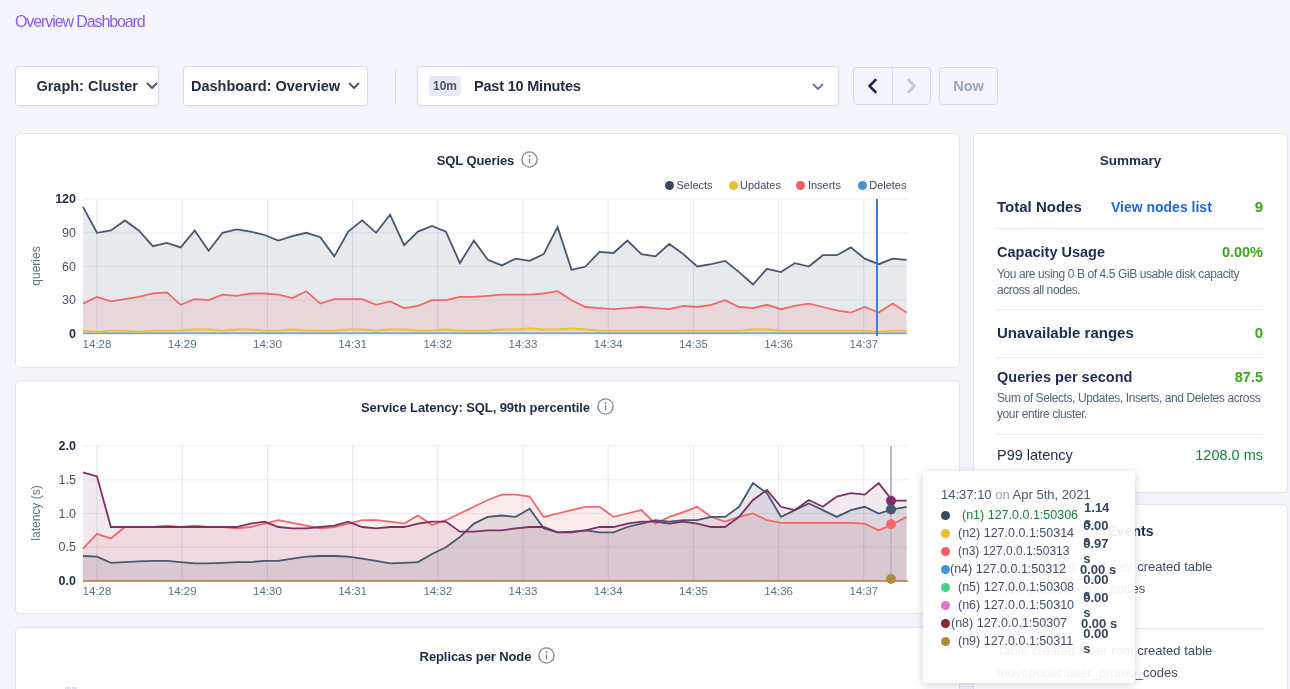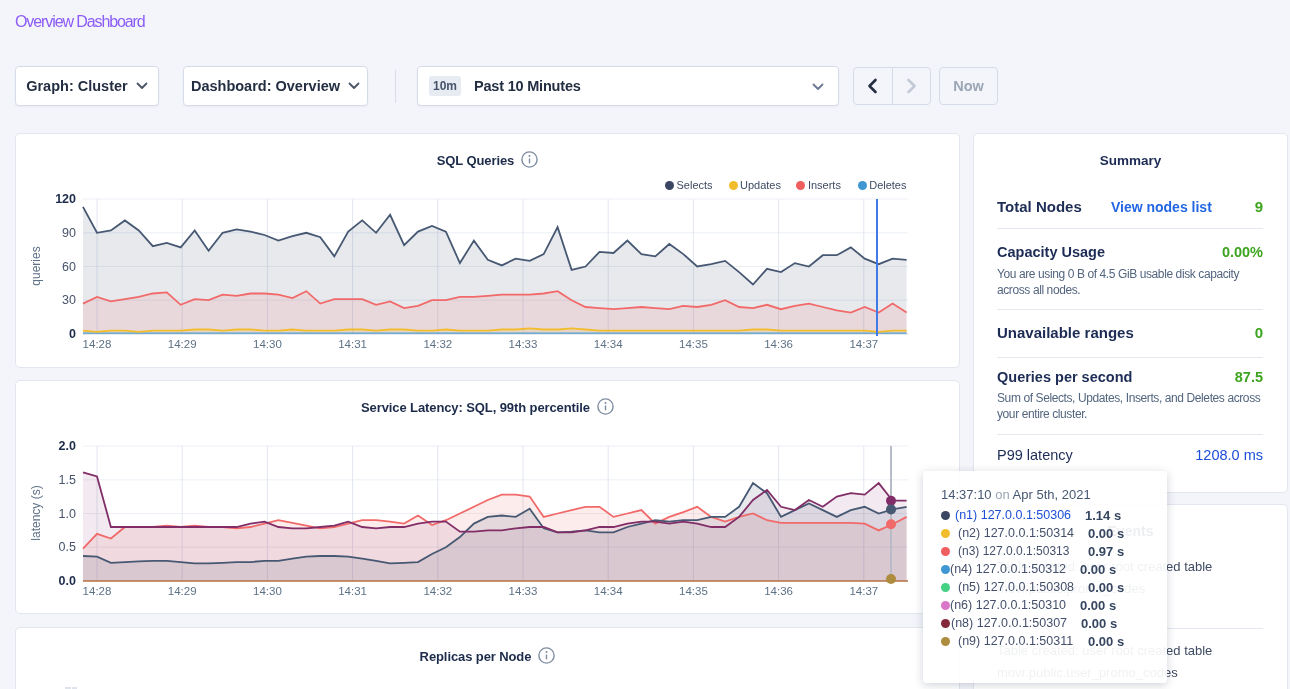--- a/index.html
+++ b/index.html
@@ -7,21 +7,21 @@
 .panel { position:absolute; background:#fff; border:1px solid #e2e6ee; border-radius:5px; }
 .ctl { position:absolute; background:#fff; border:1px solid #d6dce7; border-radius:4px; box-shadow:0 1px 2px rgba(50,60,90,0.05);
        display:flex; align-items:center; color:#242e42; font-weight:700; font-size:14.5px; }
 .divider-h { position:absolute; height:1px; background:#e4e8ef; }
 .chart-title { position:absolute; width:945px; text-align:center; font-size:13px; font-weight:700; color:#1c2b4a; letter-spacing:-0.1px; }
 </style></head>
 <body>
 
 <div style="position:absolute;left:15px;top:13px;font-size:16px;font-weight:400;color:#8b5cf6;letter-spacing:-1.1px">Overview Dashboard</div>
 
-<div class="ctl" style="left:15px;top:66px;width:144px;height:40px;justify-content:center">Graph: Cluster&nbsp;&nbsp;<svg width="12" height="8" viewBox="0 0 12 8">
+<div class="ctl" style="left:15px;top:66px;width:144px;height:40px;justify-content:flex-end">Graph: Cluster&nbsp;&nbsp;<svg width="12" height="8" viewBox="0 0 12 8">
       <path d="M1.5 1.5 L6 6 L10.5 1.5" fill="none" stroke="#4a5568" stroke-width="1.8" stroke-linecap="round" stroke-linejoin="round"></path>
     </svg></div>
 <div class="ctl" style="left:183px;top:66px;width:185px;height:40px;justify-content:center">Dashboard: Overview&nbsp;&nbsp;<svg width="12" height="8" viewBox="0 0 12 8">
       <path d="M1.5 1.5 L6 6 L10.5 1.5" fill="none" stroke="#4a5568" stroke-width="1.8" stroke-linecap="round" stroke-linejoin="round"></path>
     </svg></div>
 <div style="position:absolute;left:395px;top:70px;width:1px;height:33px;background:#d9dde6"></div>
 <div class="ctl" style="left:417px;top:66px;width:422px;height:40px;padding:0 14px 0 11px">
   <span style="background:#e7ebf2;border-radius:3px;font-size:12px;font-weight:700;color:#47536b;padding:3px 4px">10m</span>
   <span style="margin-left:13px;font-size:14.5px;letter-spacing:-0.2px">Past 10 Minutes</span>
   <span style="margin-left:auto"><svg width="12" height="8" viewBox="0 0 12 8">
@@ -169,34 +169,34 @@
 <div style="position:absolute;left:997px;top:198px;width:266px;font-size:15px;font-weight:700;color:#1d2c55">Total Nodes <a style="color:#2266e3;margin-left:25px;text-decoration:none;font-size:14px">View nodes list</a><span style="float:right;color:#3ca41e">9</span></div>
 <div class="divider-h" style="left:997px;top:228px;width:266px"></div>
 <div style="position:absolute;left:997px;top:244px;width:266px;font-size:14.5px;font-weight:700;color:#1d2c55">Capacity Usage<span style="float:right;color:#3ca41e">0.00%</span></div>
 <div style="position:absolute;left:997px;top:266px;width:252px;font-size:12px;letter-spacing:-0.4px;color:#53657f;line-height:16px">You are using 0 B of 4.5 GiB usable disk capacity across all nodes.</div>
 <div class="divider-h" style="left:997px;top:309px;width:266px"></div>
 <div style="position:absolute;left:997px;top:324px;width:266px;font-size:15px;font-weight:700;color:#1d2c55">Unavailable ranges<span style="float:right;color:#3ca41e">0</span></div>
 <div class="divider-h" style="left:997px;top:357px;width:266px"></div>
 <div style="position:absolute;left:997px;top:369px;width:266px;font-size:14.5px;font-weight:700;color:#1d2c55">Queries per second<span style="float:right;color:#3ca41e">87.5</span></div>
 <div style="position:absolute;left:997px;top:390px;width:272px;font-size:12px;letter-spacing:-0.4px;color:#53657f;line-height:16px">Sum of Selects, Updates, Inserts, and Deletes across your entire cluster.</div>
 <div class="divider-h" style="left:997px;top:434px;width:266px"></div>
-<div style="position:absolute;left:997px;top:447px;width:266px;font-size:14.5px;font-weight:400;color:#1d2c55">P99 latency<span style="float:right;color:#1d4ed8">1208.0 ms</span></div>
+<div style="position:absolute;left:997px;top:447px;width:266px;font-size:14.5px;font-weight:400;color:#1d2c55">P99 latency<span style="float:right;color:#15803d">1208.0 ms</span></div>
 
 <div class="panel" style="left:973px;top:504px;width:315px;height:220px"></div>
 <div style="position:absolute;left:973px;top:523px;width:315px;text-align:center;font-size:14px;font-weight:700;color:#1d2c55">Events</div>
 <div style="position:absolute;left:997px;top:556px;width:268px;font-size:13px;color:#3e4b63;line-height:22px">Table created: user root created table movr.public.promo_codes</div>
 <div class="divider-h" style="left:997px;top:628px;width:266px"></div>
 <div style="position:absolute;left:997px;top:640px;width:268px;font-size:13px;color:#3e4b63;line-height:22px">Table created: user root created table movr.public.user_promo_codes</div>
 
-<div style="position:absolute;left:923px;top:471px;width:244px;height:212px;background:rgba(255,255,255,0.92);border-radius:4px;box-shadow:0 2px 10px rgba(40,50,80,0.22);padding:16px 17px 0 18px">
+<div style="position:absolute;left:923px;top:471px;width:212px;height:212px;background:rgba(255,255,255,0.92);border-radius:4px;box-shadow:0 2px 10px rgba(40,50,80,0.22);padding:16px 17px 0 18px">
   <div style="font-size:13px;color:#475872">14:37:10 <span style="color:#9aa5b5">on</span> Apr 5th, 2021</div>
   <div style="margin-top:4px">
       <div style="display:flex;align-items:center;height:18px">
         <span style="width:9px;height:9px;border-radius:50%;background:#3b4662;flex:0 0 9px"></span>
-        <span style="margin-left:5px;color:#1d4ed8;font-size:12.5px;width:130px">(n1) 127.0.0.1:50306</span>
+        <span style="margin-left:12px;color:#15803d;font-size:12.5px;width:130px">(n1) 127.0.0.1:50306</span>
         <span style="color:#364660;font-size:13px;font-weight:700">1.14 s</span>
       </div>
       <div style="display:flex;align-items:center;height:18px">
         <span style="width:9px;height:9px;border-radius:50%;background:#f2bd2d;flex:0 0 9px"></span>
         <span style="margin-left:8px;color:#44506b;font-size:12.5px;width:130px">(n2) 127.0.0.1:50314</span>
         <span style="color:#364660;font-size:13px;font-weight:700">0.00 s</span>
       </div>
       <div style="display:flex;align-items:center;height:18px">
         <span style="width:9px;height:9px;border-radius:50%;background:#ef5f5f;flex:0 0 9px"></span>
         <span style="margin-left:8px;color:#44506b;font-size:12px;width:130px">(n3) 127.0.0.1:50313</span>
@@ -207,21 +207,21 @@
         <span style="color:#44506b;font-size:12.5px;width:130px">(n4) 127.0.0.1:50312</span>
         <span style="color:#364660;font-size:13px;font-weight:700">0.00 s</span>
       </div>
       <div style="display:flex;align-items:center;height:18px">
         <span style="width:9px;height:9px;border-radius:50%;background:#45d183;flex:0 0 9px"></span>
         <span style="margin-left:8px;color:#44506b;font-size:12.5px;width:130px">(n5) 127.0.0.1:50308</span>
         <span style="color:#364660;font-size:13px;font-weight:700">0.00 s</span>
       </div>
       <div style="display:flex;align-items:center;height:18px">
         <span style="width:9px;height:9px;border-radius:50%;background:#d976c9;flex:0 0 9px"></span>
-        <span style="color:#44506b;font-size:12.5px;width:130px">(n6) 127.0.0.1:50310</span>
+        <span style="margin-left:8px;color:#44506b;font-size:12.5px;width:130px">(n6) 127.0.0.1:50310</span>
         <span style="color:#364660;font-size:13px;font-weight:700">0.00 s</span>
       </div>
       <div style="display:flex;align-items:center;height:18px">
         <span style="width:9px;height:9px;border-radius:50%;background:#84293c;flex:0 0 9px"></span>
         <span style="margin-left:1px;color:#44506b;font-size:12.5px;width:130px">(n8) 127.0.0.1:50307</span>
         <span style="color:#364660;font-size:13px;font-weight:700">0.00 s</span>
       </div>
       <div style="display:flex;align-items:center;height:18px">
         <span style="width:9px;height:9px;border-radius:50%;background:#ad8c3e;flex:0 0 9px"></span>
         <span style="margin-left:8px;color:#44506b;font-size:12.5px;width:130px">(n9) 127.0.0.1:50311</span>

